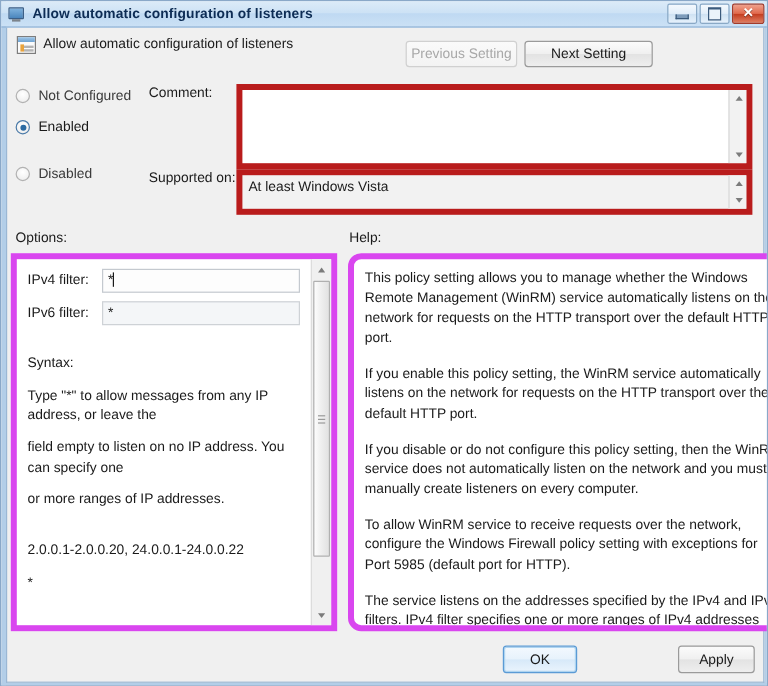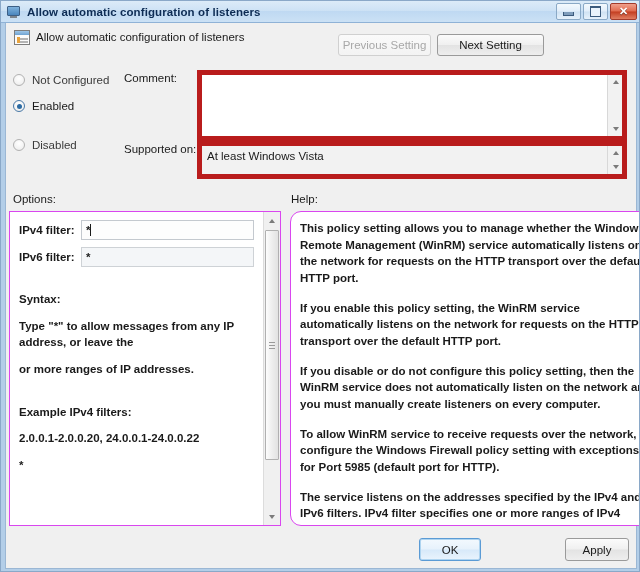--- a/index.html
+++ b/index.html
@@ -260,24 +260,23 @@
   }
 
   
   #label-options { left: 12px; top: 192px; }
   #label-help { left: 290px; top: 192px; }
 
   
   .panel {
     position: absolute;
     box-sizing: border-box;
-    border: 1px solid #d946ef;
+    border: 5px solid #d946ef;
     background: #ffffff;
     overflow: hidden;
-    font-weight: bold;
   }
   #options-panel {
     left: 8px; top: 210px;
     width: 272px; height: 315px;
   }
   #help-panel {
     left: 289px; top: 210px;
     width: 392px; height: 315px; border-radius: 11px;
   }
 
@@ -534,25 +533,25 @@
         <span class="opt-input"><span>*</span><span class="caret"></span></span>
       </div>
 
       <div class="opt-row">
         <span class="opt-label">IPv6 filter:</span>
         <span class="opt-input inactive"><span>*</span></span>
       </div>
 
       <p class="opt-para" style="margin-top:24px;">Syntax:</p>
       <p class="opt-para">Type "*" to allow messages from any IP address, or leave the</p>
+      <p class="opt-para">field empty to listen on no IP address. You can specify one</p>
       <p class="opt-para">or more ranges of IP addresses.</p>
 
       <div class="opt-spacer"></div>
 
-      <p class="opt-para">Example IPv4 filters:</p>
       <p class="opt-para">2.0.0.1-2.0.0.20, 24.0.0.1-24.0.0.22</p>
       <p class="opt-para">*</p>
 
       <div class="opt-spacer"></div>
 
     </div>
 
     <div class="sb">
       <div class="sb-arrow up">
           <span class="tri-up"></span>

